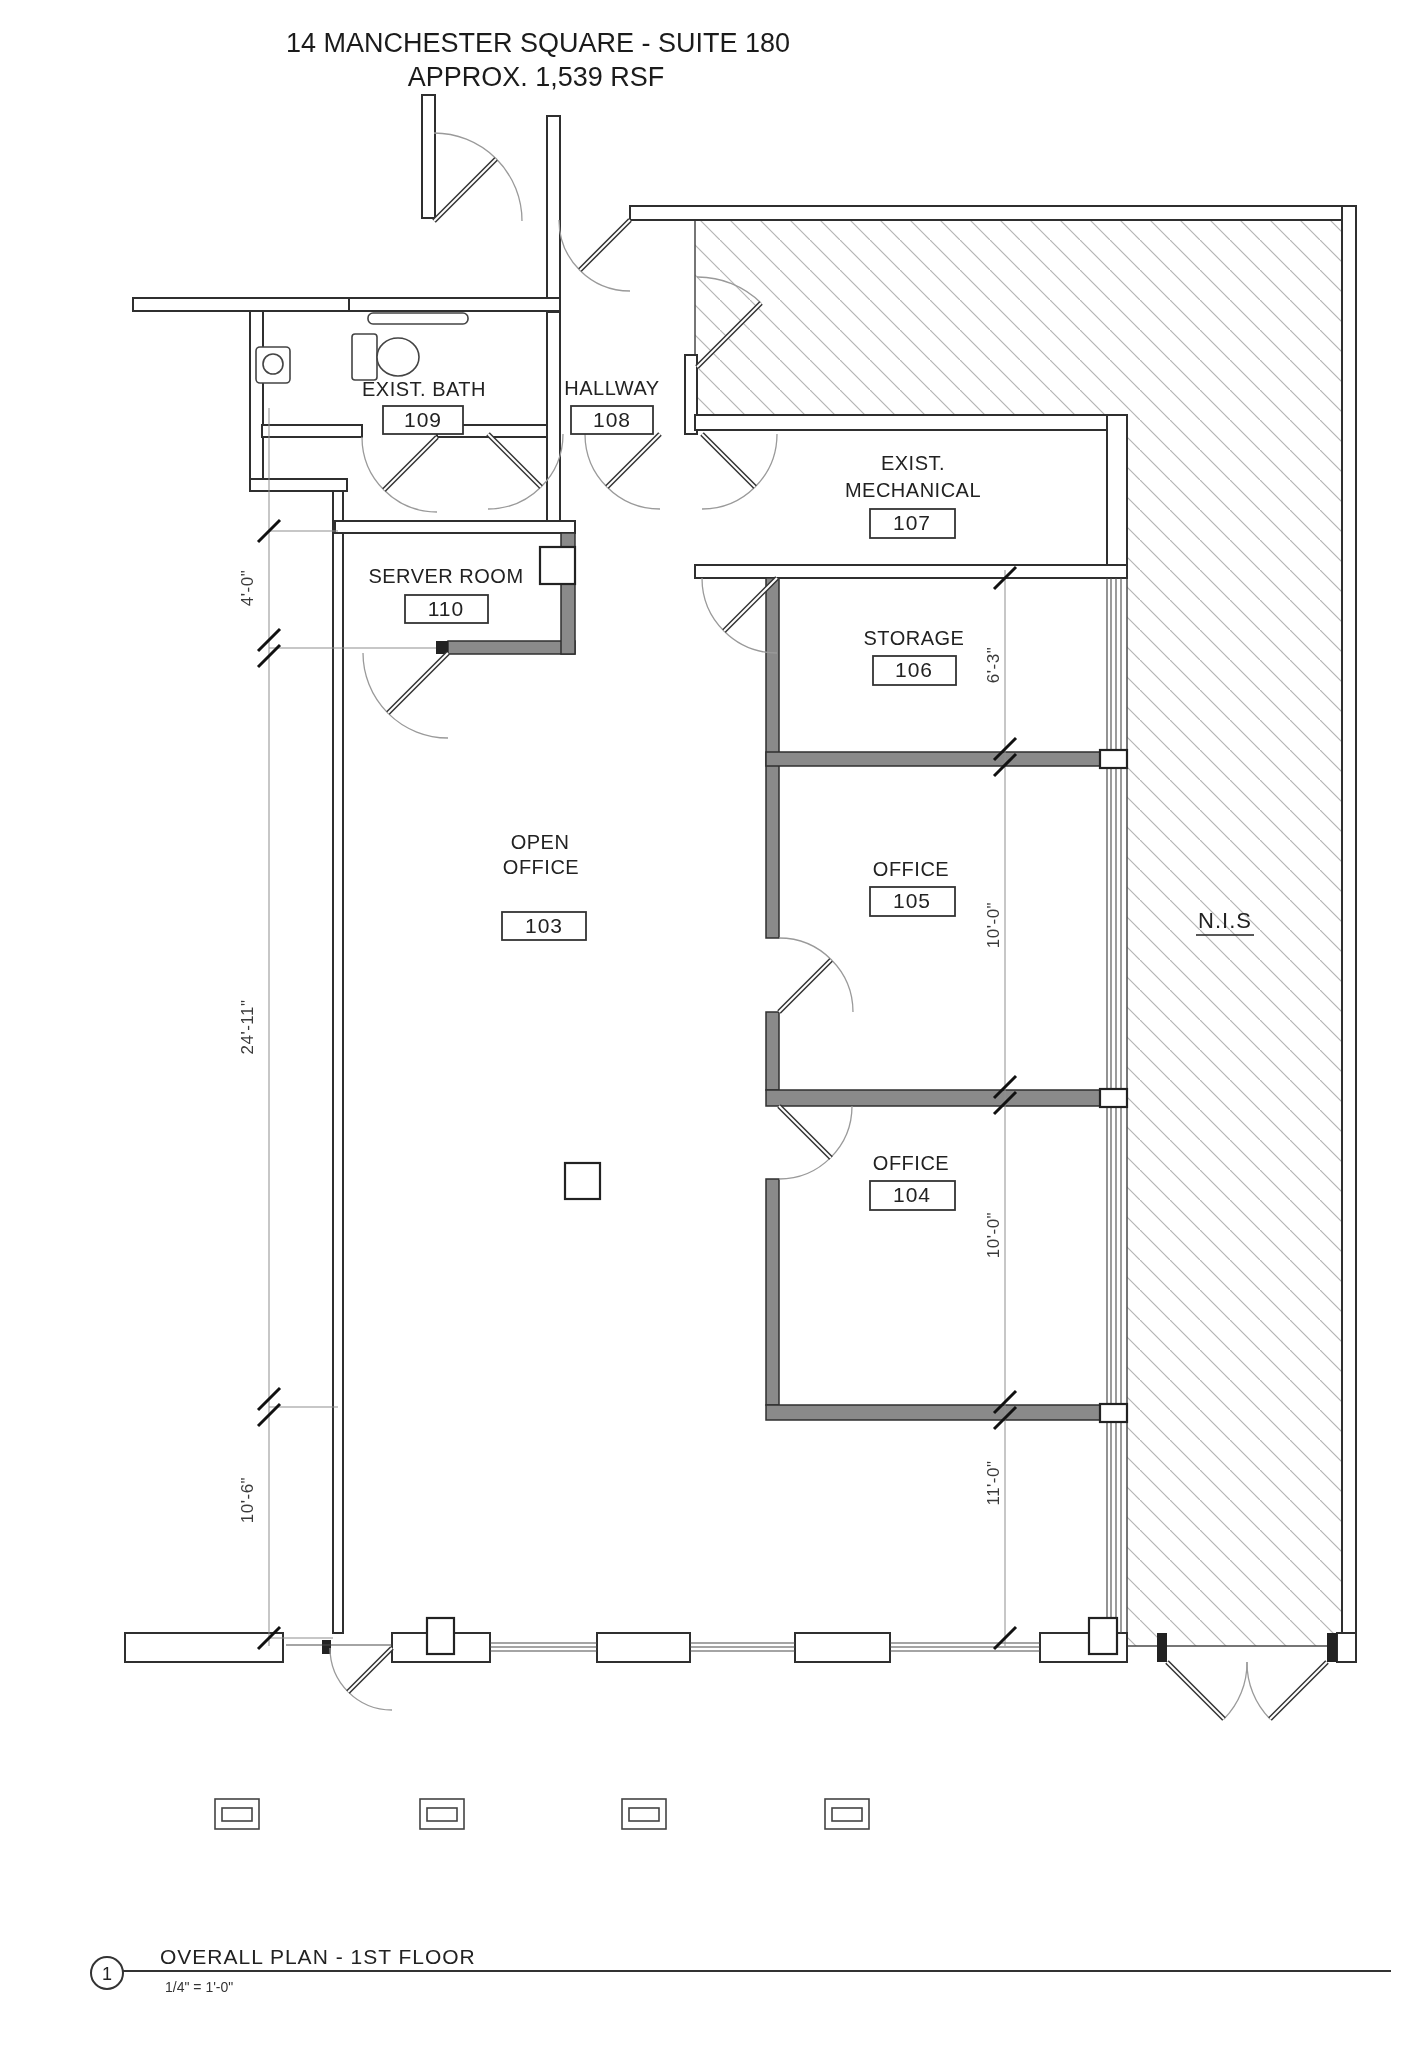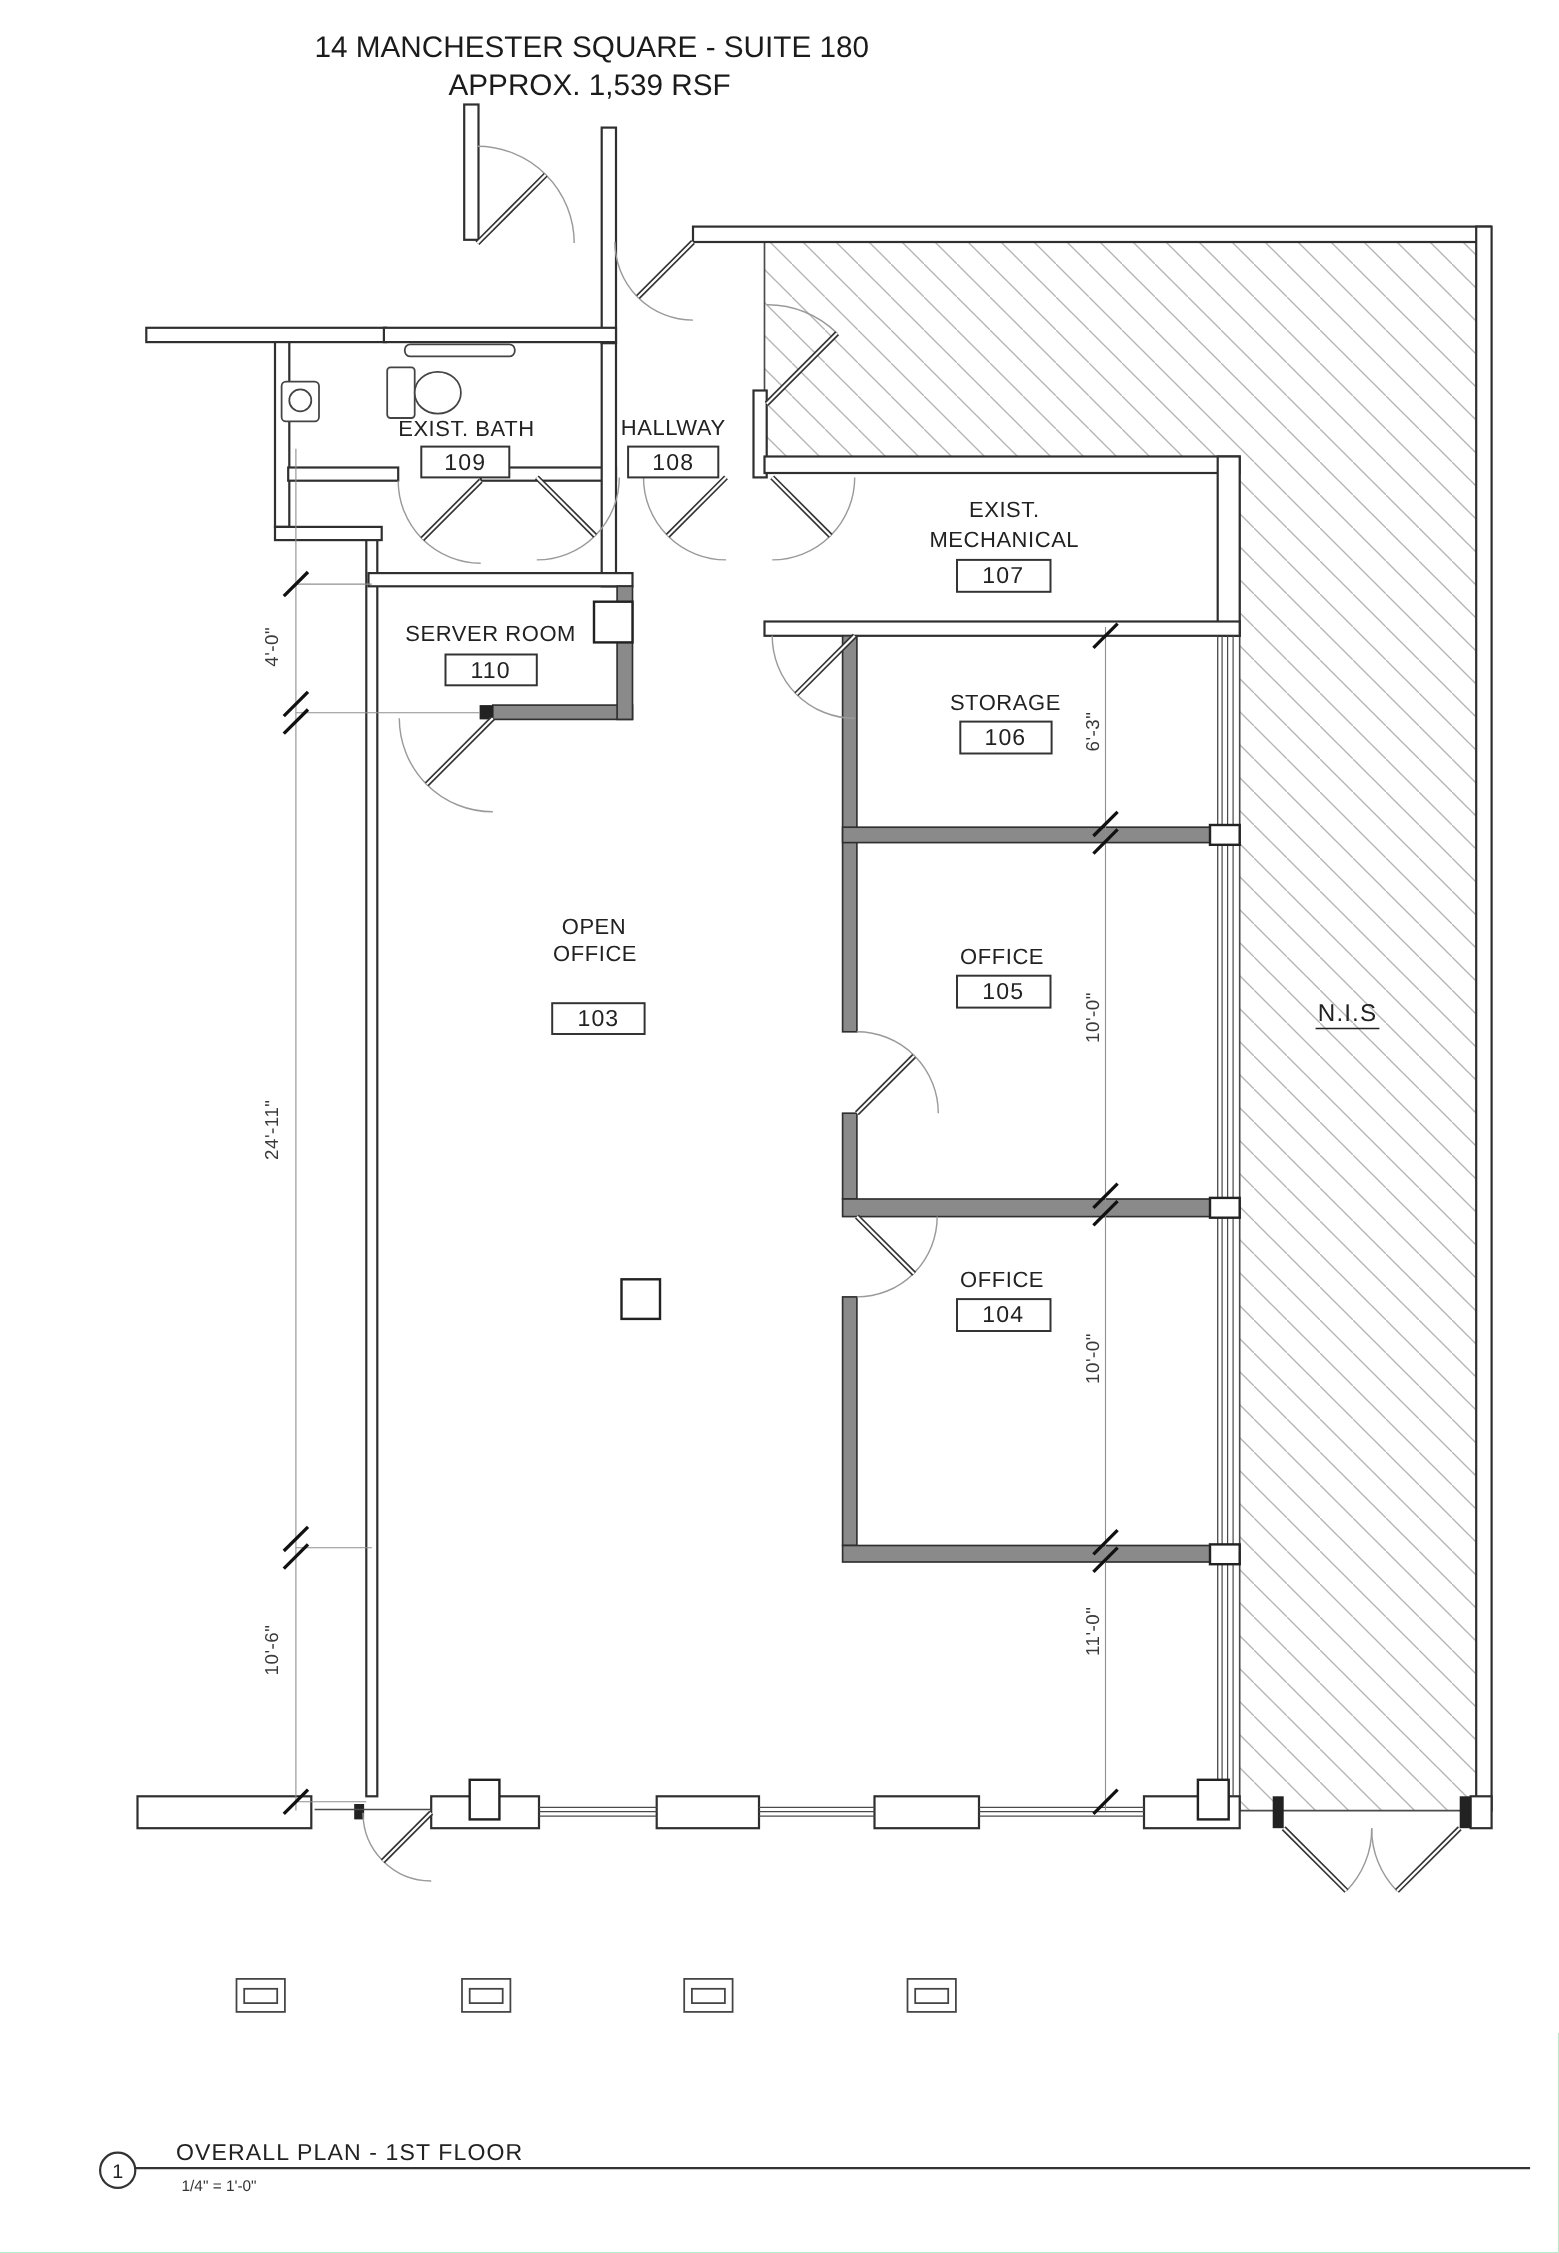--- a/index.html
+++ b/index.html
@@ -1,16 +1,16 @@
 <!DOCTYPE html>
 <html><head>
 <meta charset="utf-8">
 <style>
   html,body{margin:0;padding:0;background:#fff;}
-  #page{width:1417px;height:2048px;position:relative;background:#22c55e;}
+  #page{width:1417px;height:2048px;position:relative;background:#86efac;}
   svg{display:block;}
   
   .ew{fill:#ffffff;stroke:#2f2f2f;stroke-width:2;}
   
   .nw{fill:#8a8a8a;stroke:#2f2f2f;stroke-width:1.5;}
   .jamb{fill:#222222;stroke:none;}
   .arc{fill:none;stroke:#9a9a9a;stroke-width:1.3;}
   .leafd{stroke:#333333;stroke-width:5;stroke-linecap:butt;}
   .leafw{stroke:#ffffff;stroke-width:2;stroke-linecap:butt;}
   .glz{stroke:#4a4a4a;stroke-width:1.1;fill:none;}

